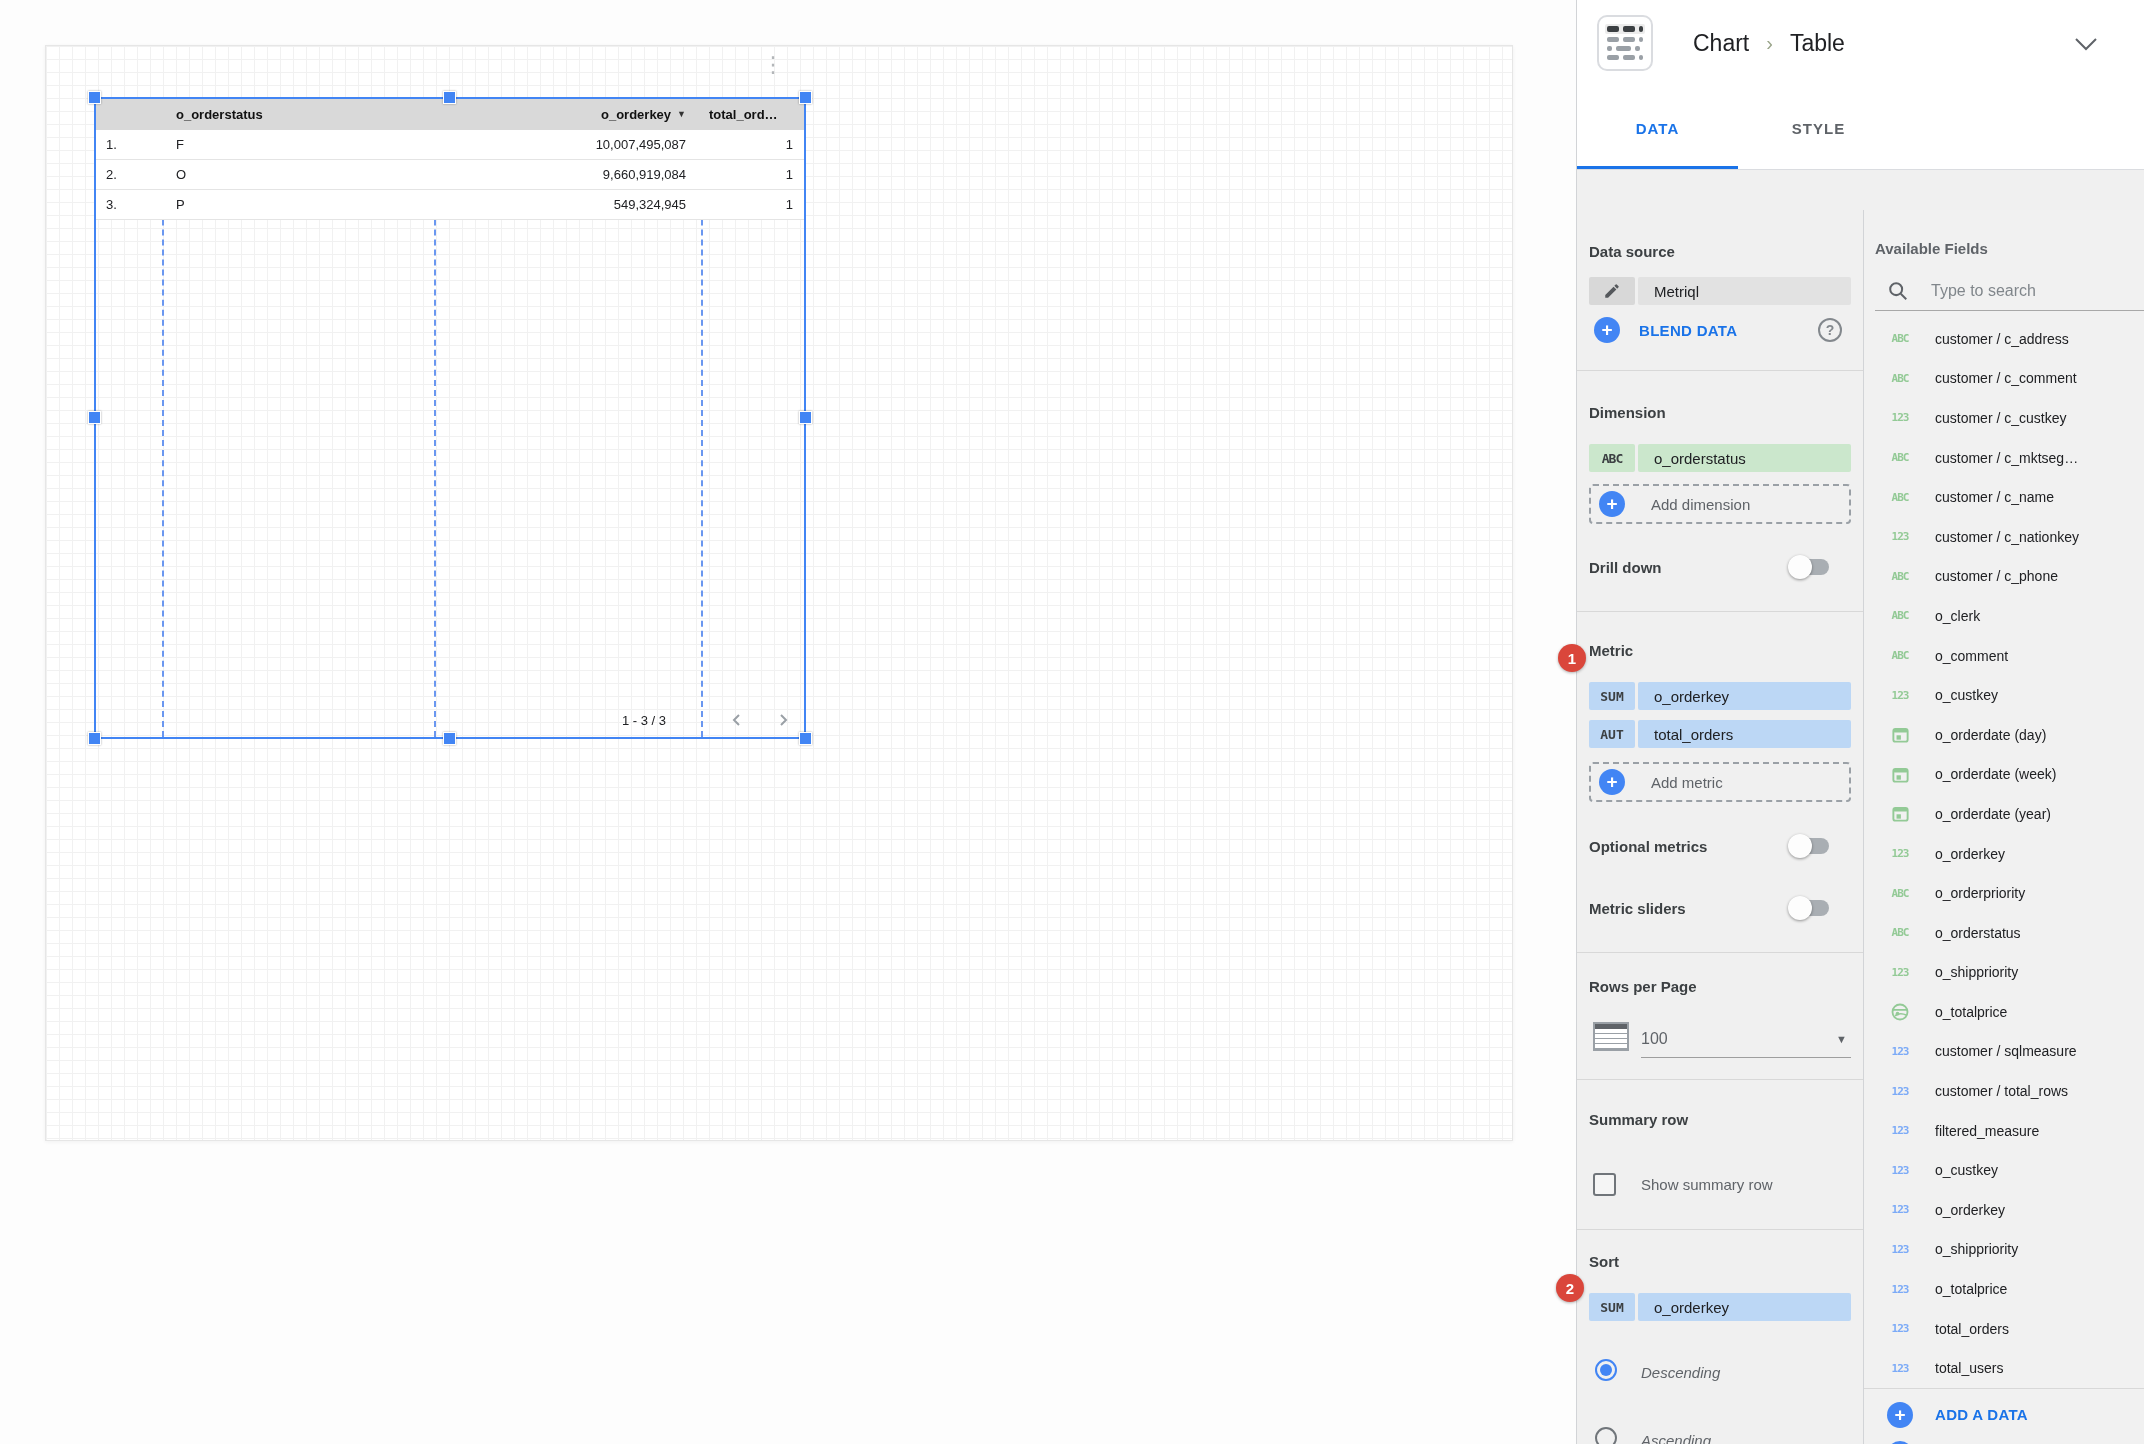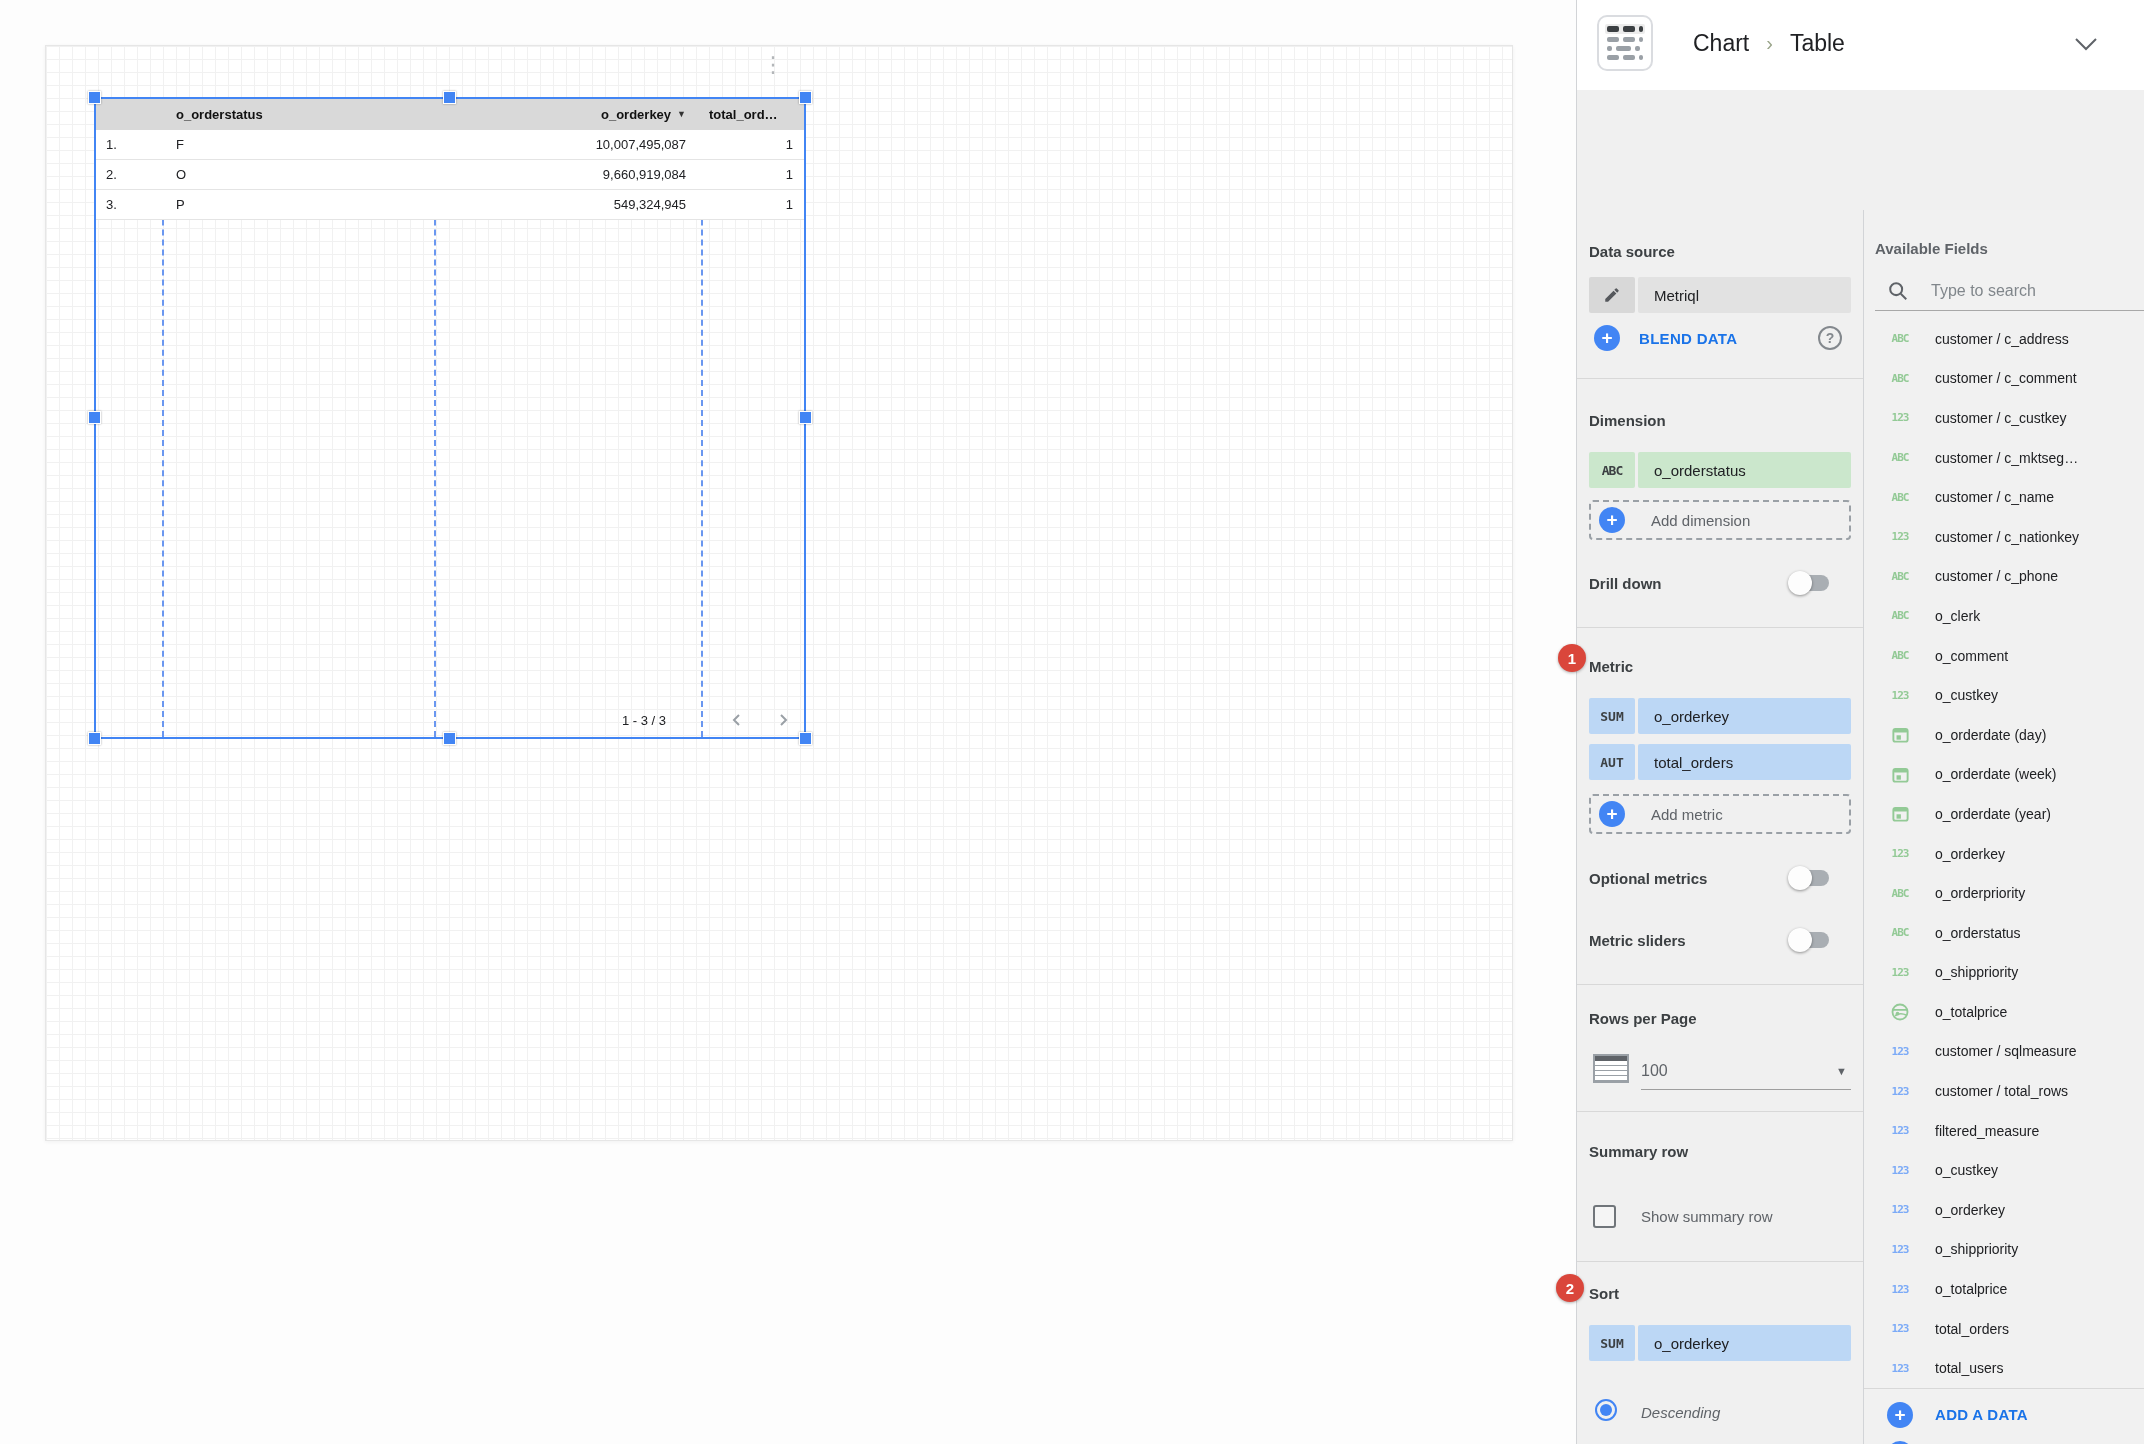--- a/index.html
+++ b/index.html
@@ -65,21 +65,21 @@
     letter-spacing:1px; color:#5f6368; cursor:pointer; }
   .tab.active { color:#1a73e8; border-bottom:3px solid #1a73e8; }
 
   .columns { position:absolute; top:170px; bottom:0; left:0; right:0; display:flex;margin-top:40px; }
   .props { width:286px; padding:0 12px; position:relative; overflow:hidden; }
   .fields { flex:1; background:#f1f1f1; border-left:1px solid #d2d4d7; padding-left:11px; overflow:hidden; }
 
   .sec { margin-top:33px; font-size:15px; font-weight:bold; color:#3c4043; height:18px; line-height:18px; }
   .sep { border-top:1px solid #d8d8d8; margin-left:-12px; margin-right:-12px; }
 
-  .chip { display:flex; height:36px; cursor:pointer; }
+  .chip { display:flex; height:28px; cursor:pointer; }
   .chip .type { width:46px; display:flex; align-items:center; justify-content:center;
     font-family:"DejaVu Sans Mono", monospace; font-weight:bold; font-size:13px;
     color:#3c4043; border-radius:2px; }
   .chip .cname { flex:1; margin-left:3px; display:flex; align-items:center; padding-left:16px;
     font-size:15px; color:#202124; border-radius:2px; }
   .chip.gray .type { background:#d8d8d8; }
   .chip.gray .cname { background:#e2e2e2; }
   .chip.green .type, .chip.green .cname { background:#cbe7cc; }
   .chip.blue .type, .chip.blue .cname { background:#bcd7f5; }
 
@@ -247,20 +247,24 @@
         <span class="bc-sep">›</span>
         <span>Table</span>
       </div>
       <span class="hdr-chev">
         <svg width="28" height="18" viewBox="0 0 28 18">
             <polyline points="4,3 14,13 24,3" fill="none" stroke="#5f6368" stroke-width="2"></polyline>
           </svg>
       </span>
     </div>
 
+    <div class="tabbar">
+      <div class="tab active">DATA</div>
+      <div class="tab">STYLE</div>
+    </div>
 
     <div class="columns">
 
       <div class="props">
 
         <div class="sec" style="margin-top:33px;">Data source</div>
         <div class="chip gray" style="margin-top:16px;">
           <span class="type">
             <svg width="18" height="18" viewBox="0 0 24 24">
                 <path fill="#55585c" d="M3 17.25V21h3.75L17.81 9.94l-3.75-3.75L3 17.25zM20.71 7.04c.39-.39.39-1.02 0-1.41l-2.34-2.34a.996.996 0 0 0-1.41 0l-1.83 1.83 3.75 3.75 1.83-1.83z"></path>

